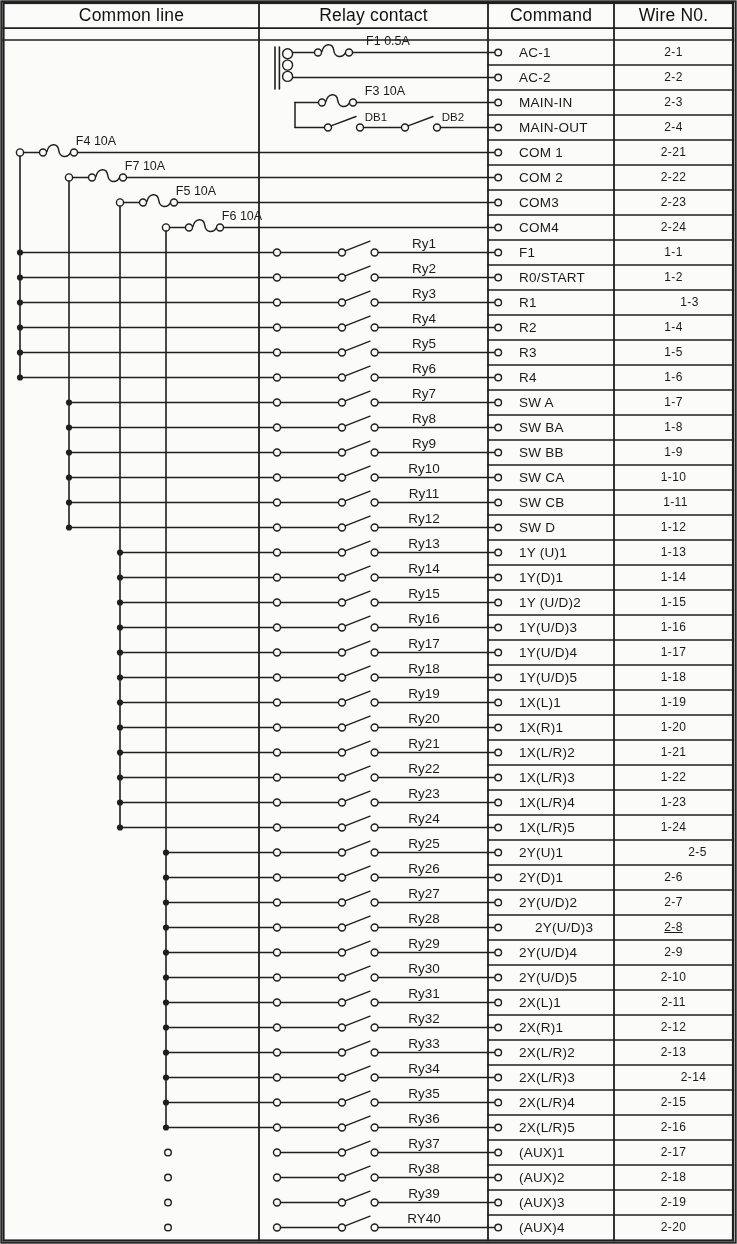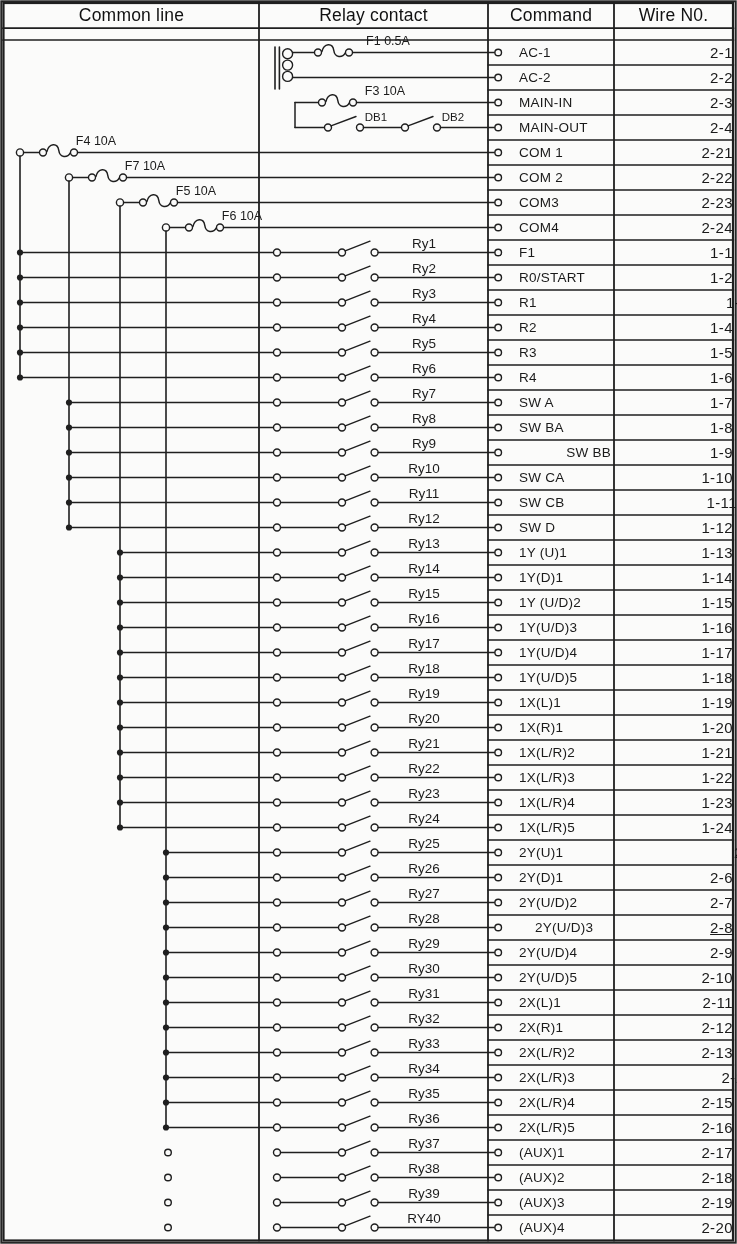--- a/index.html
+++ b/index.html
@@ -15,22 +15,22 @@
     position:absolute;top:3px;height:25px;line-height:25px;
     text-align:center;font-size:17.5px;letter-spacing:0.2px;color:#111;
   }
   .cmd-cell{
     position:absolute;height:25px;line-height:25.5px;
     font-size:13.5px;letter-spacing:0.25px;color:#1a1a1a;
     white-space:nowrap;
   }
   .wire-cell{
     position:absolute;height:25px;line-height:25.5px;
-    font-size:15px;letter-spacing:0.4px;color:#1a1a1a;
-    text-align:right;
+    font-size:12px;letter-spacing:0.4px;color:#1a1a1a;
+    text-align:center;
   }
   svg text{font-family:"Liberation Sans", sans-serif;fill:#1c1c1c;}
   svg{position:absolute;left:0;top:0;}
 </style>
 </head>
 <body>
 
 <div class="page">
   <div class="hdr-cell" style="left:4px;width:255px;">Common line</div>
   <div class="hdr-cell" style="left:259px;width:229px;">Relay contact</div>
@@ -640,21 +640,21 @@
       <div class="cmd-cell" style="left: 519px; top: 315px; width: 92px;">R2</div>
       <div class="wire-cell" style="left: 614px; top: 315px; width: 119px;">1-4</div>
       <div class="cmd-cell" style="left: 519px; top: 340px; width: 92px;">R3</div>
       <div class="wire-cell" style="left: 614px; top: 340px; width: 119px;">1-5</div>
       <div class="cmd-cell" style="left: 519px; top: 365px; width: 92px;">R4</div>
       <div class="wire-cell" style="left: 614px; top: 365px; width: 119px;">1-6</div>
       <div class="cmd-cell" style="left: 519px; top: 390px; width: 92px;">SW A</div>
       <div class="wire-cell" style="left: 614px; top: 390px; width: 119px;">1-7</div>
       <div class="cmd-cell" style="left: 519px; top: 415px; width: 92px;">SW BA</div>
       <div class="wire-cell" style="left: 614px; top: 415px; width: 119px;">1-8</div>
-      <div class="cmd-cell" style="left: 519px; top: 440px; width: 92px; text-align: right;">SW BB</div>
+      <div class="cmd-cell" style="left: 519px; top: 440px; width: 92px;">SW BB</div>
       <div class="wire-cell" style="left: 614px; top: 440px; width: 119px;">1-9</div>
       <div class="cmd-cell" style="left: 519px; top: 465px; width: 92px;">SW CA</div>
       <div class="wire-cell" style="left: 614px; top: 465px; width: 119px;">1-10</div>
       <div class="cmd-cell" style="left: 519px; top: 490px; width: 92px;">SW CB</div>
       <div class="wire-cell" style="left: 614px; top: 490px; width: 123px;">1-11</div>
       <div class="cmd-cell" style="left: 519px; top: 515px; width: 92px;">SW D</div>
       <div class="wire-cell" style="left: 614px; top: 515px; width: 119px;">1-12</div>
       <div class="cmd-cell" style="left: 519px; top: 540px; width: 92px;">1Y (U)1</div>
       <div class="wire-cell" style="left: 614px; top: 540px; width: 119px;">1-13</div>
       <div class="cmd-cell" style="left: 519px; top: 565px; width: 92px;">1Y(D)1</div>

